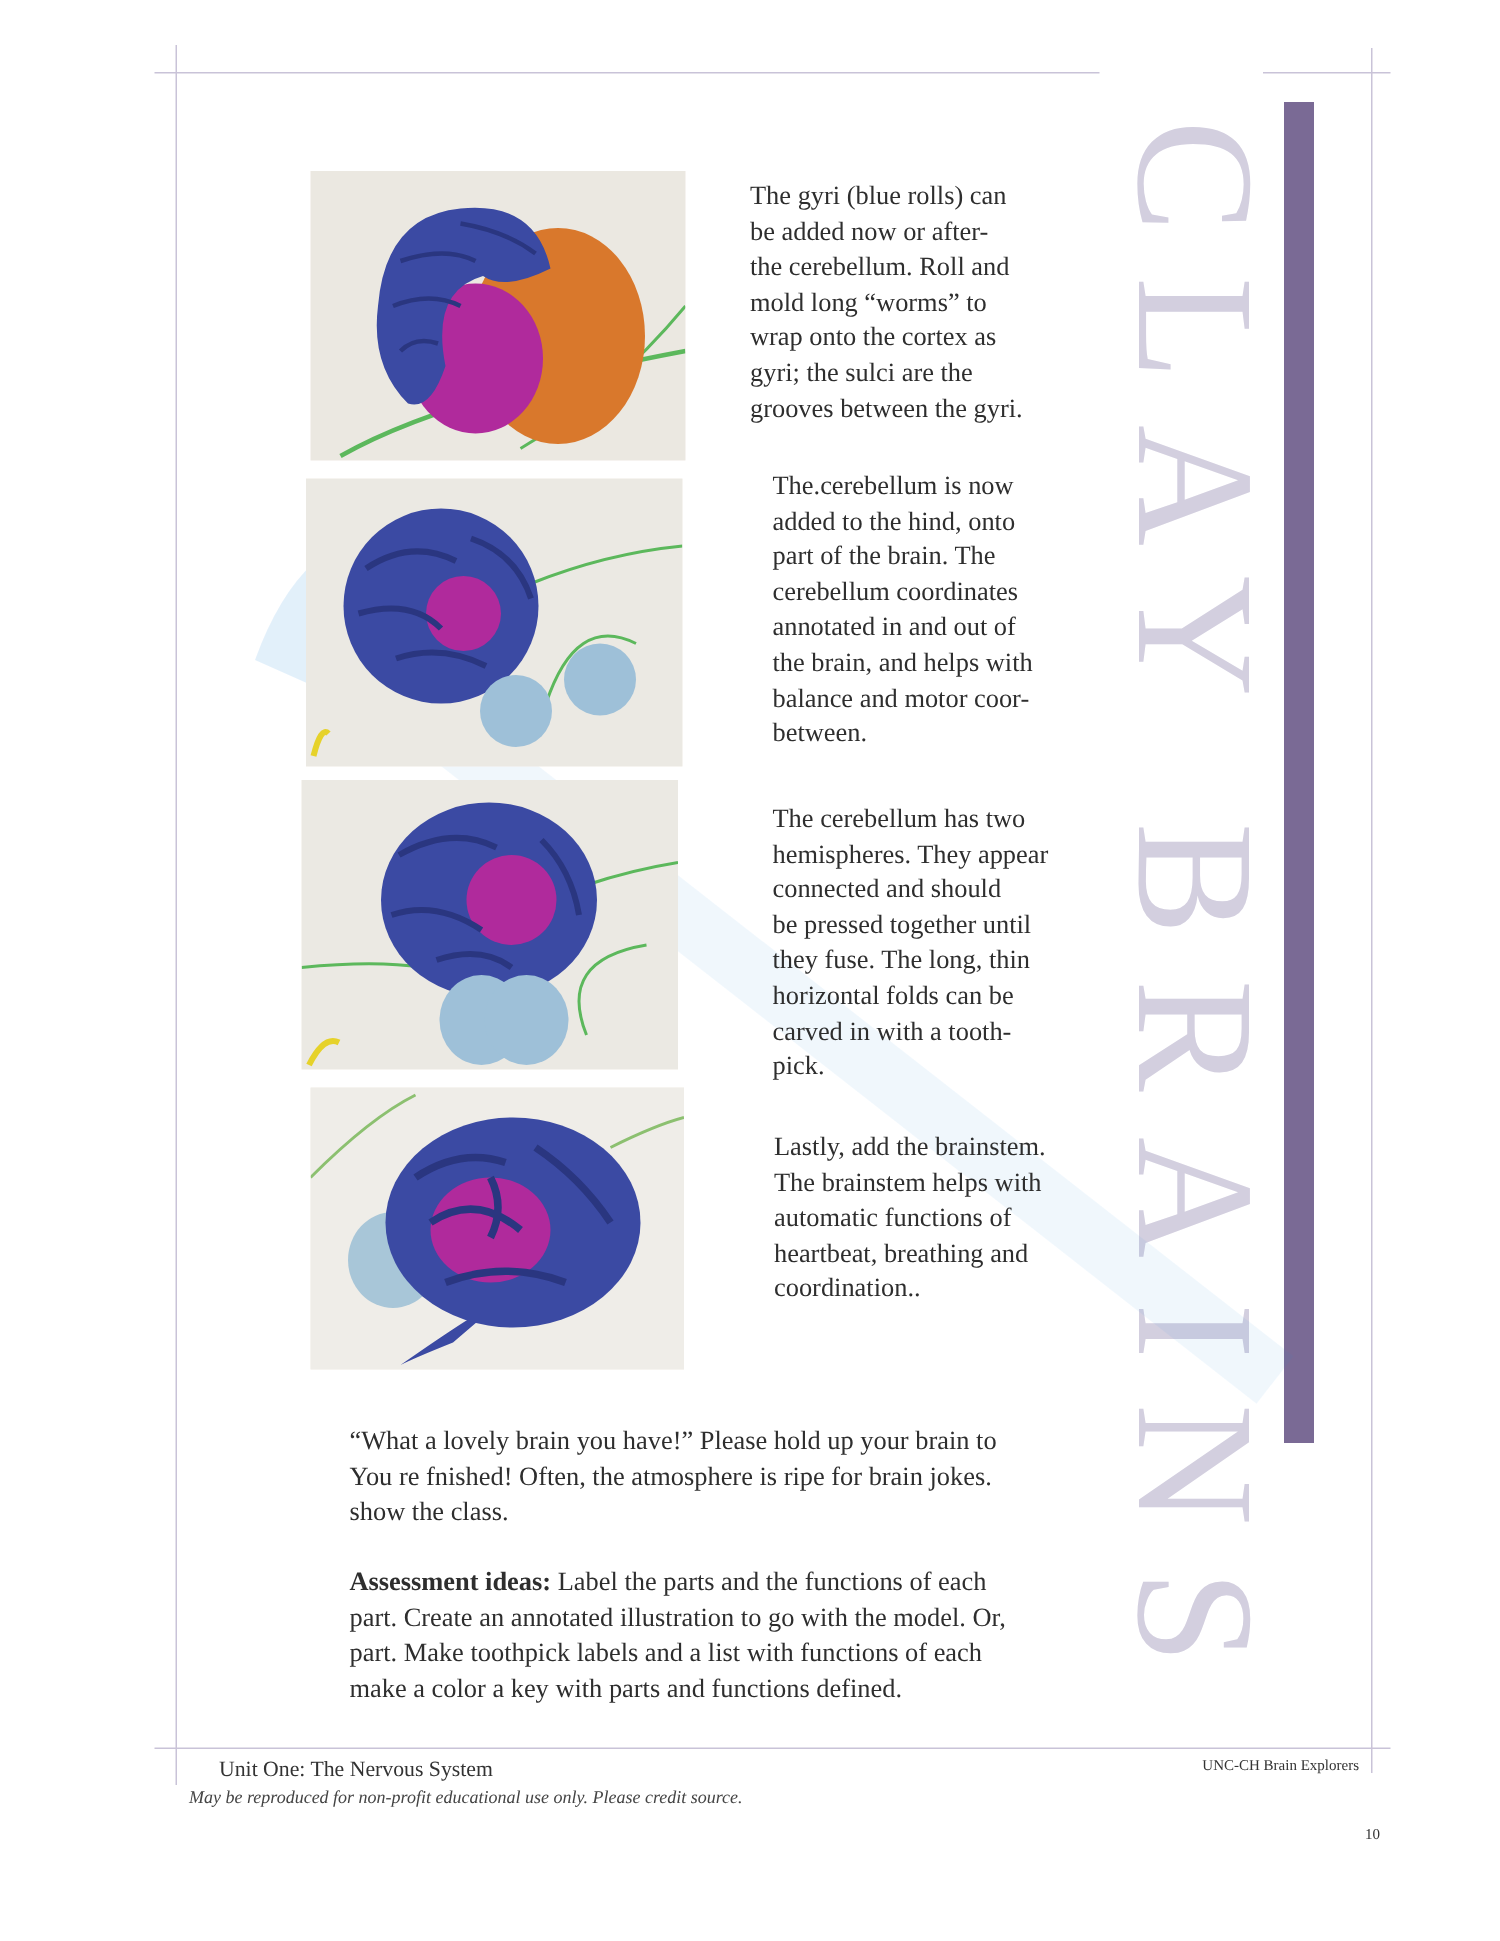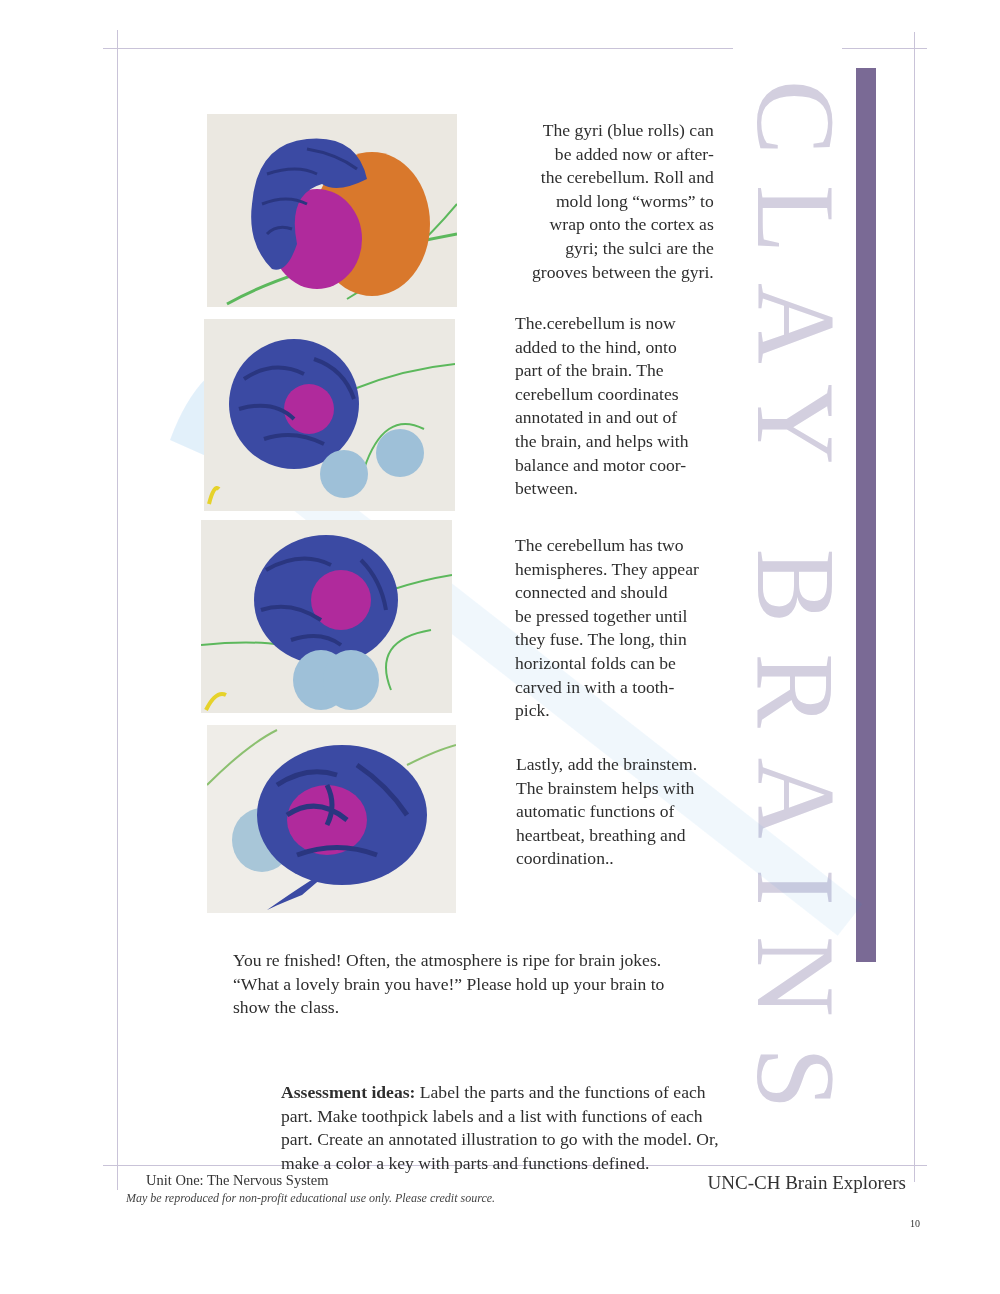--- a/index.html
+++ b/index.html
@@ -12,21 +12,21 @@
   .para span { display: block; white-space: nowrap; }
   .bottom { position: absolute; left: 233px; width: 500px; font-size: 17.6px; line-height: 23.6px; color: #2e2e2e; }
   .bottom span.line { display: block; white-space: nowrap; }
   .vtitle { position: absolute; left: 748px; top: 80px; width: 100px; height: 1000px; }
   .vtitle-text { position: absolute; left: 0; top: 0; transform-origin: 0 0;
                  transform: translate(95px, 0) rotate(90deg);
                  font-size: 112px; letter-spacing: 30px; color: #d3cfdf; white-space: nowrap;
                  font-family: "Liberation Serif", "DejaVu Serif", serif; line-height: 95px; }
   .accent-bar { position: absolute; left: 856px; top: 68px; width: 20px; height: 894px; background: #7a6a95; }
   .footer-left { position: absolute; left: 126px; top: 1172px; font-size: 14.5px; color: #333; margin-left: 20px; }
-  .footer-right { position: absolute; right: 94px; top: 1172px; font-size: 19px; color: #333; }
+  .footer-right { position: absolute; right: 94px; top: 1172px; font-size: 10px; color: #333; }
   .footer-note { position: absolute; left: 126px; top: 1191px; font-size: 12px; font-style: italic; color: #444; }
   .page-num { position: absolute; right: 80px; top: 1218px; font-size: 10px; color: #333; height: 10px; overflow: hidden; }
   .watermark { position: absolute; left: 150px; top: 320px; pointer-events: none; opacity: 0.13; }
 </style>
 </head>
 <body>
 
 <div class="rule" style="left:103px; top:48px; width:630px; height:1px;"></div>
 <div class="rule" style="left:842px; top:48px; width:85px; height:1px;"></div>
 <div class="rule" style="left:117px; top:30px; width:1px; height:1160px;"></div>
@@ -85,21 +85,21 @@
     <rect width="249" height="188" fill="#efede8"></rect>
     <path d="M0 60 Q 40 20 70 5 M200 40 Q 230 25 249 20" stroke="#8cc070" stroke-width="2" fill="none"></path>
     <path d="M95 170 Q 70 180 60 185 Q 110 150 130 140 Z" fill="#3b4aa3"></path>
     <ellipse cx="55" cy="115" rx="30" ry="32" fill="#a8c6d8"></ellipse>
     <ellipse cx="135" cy="90" rx="85" ry="70" fill="#3b4aa3"></ellipse>
     <ellipse cx="120" cy="95" rx="40" ry="35" fill="#b02a9c"></ellipse>
     <path d="M70 60 Q 100 40 130 50 M80 90 Q 110 70 140 95 M150 40 Q 180 60 200 90 M90 130 Q 130 115 170 130 M120 60 Q 130 80 120 100" stroke="#2a3680" stroke-width="5" fill="none"></path>
   </svg>
 </div>
 
-<div class="para" style="left:532px; top:119px;text-align:right;">
+<div class="para" style="left:500px; top:119px;">
   <span>The gyri (blue rolls) can</span>
   <span>be added now or after-</span>
   <span>the cerebellum. Roll and</span>
   <span>mold long “worms” to</span>
   <span>wrap onto the cortex as</span>
   <span>gyri; the sulci are the</span>
   <span>grooves between the gyri.</span>
 </div>
 <div class="para" style="left:515px; top:312px;">
   <span>The.cerebellum is now</span>
@@ -123,28 +123,28 @@
 </div>
 <div class="para" style="left:516px; top:753px;">
   <span>Lastly, add the brainstem.</span>
   <span>The brainstem helps with</span>
   <span>automatic functions of</span>
   <span>heartbeat, breathing and</span>
   <span>coordination..</span>
 </div>
 
 <div class="bottom" style="top:949px;">
+  <span class="line">“What a lovely brain you have!” Please hold up your brain to</span>
   <span class="line">You   re fnished!  Often, the atmosphere is ripe for brain jokes.</span>
-  <span class="line">“What a lovely brain you have!” Please hold up your brain to</span>
   <span class="line">show the class.</span>
 </div>
 
-<div class="bottom" style="top:1081px;margin-left:48px;">
+<div class="bottom" style="top:1043px;">
   <span class="line"><b>Assessment ideas:</b><span> Label the parts and the functions of each</span></span>
+  <span class="line">part. Create an annotated illustration to go with the model. Or,</span>
   <span class="line">part. Make toothpick labels and a list with functions of each</span>
-  <span class="line">part. Create an annotated illustration to go with the model. Or,</span>
   <span class="line">make a color a key with parts and  functions defined.</span>
 </div>
 
 <div class="footer-left">Unit One: The Nervous System</div>
 <div class="footer-right">UNC-CH Brain Explorers</div>
 <div class="footer-note">May be reproduced for non-profit educational use only.  Please credit source.</div>
 <div class="page-num">10</div>
 
 </body></html>

